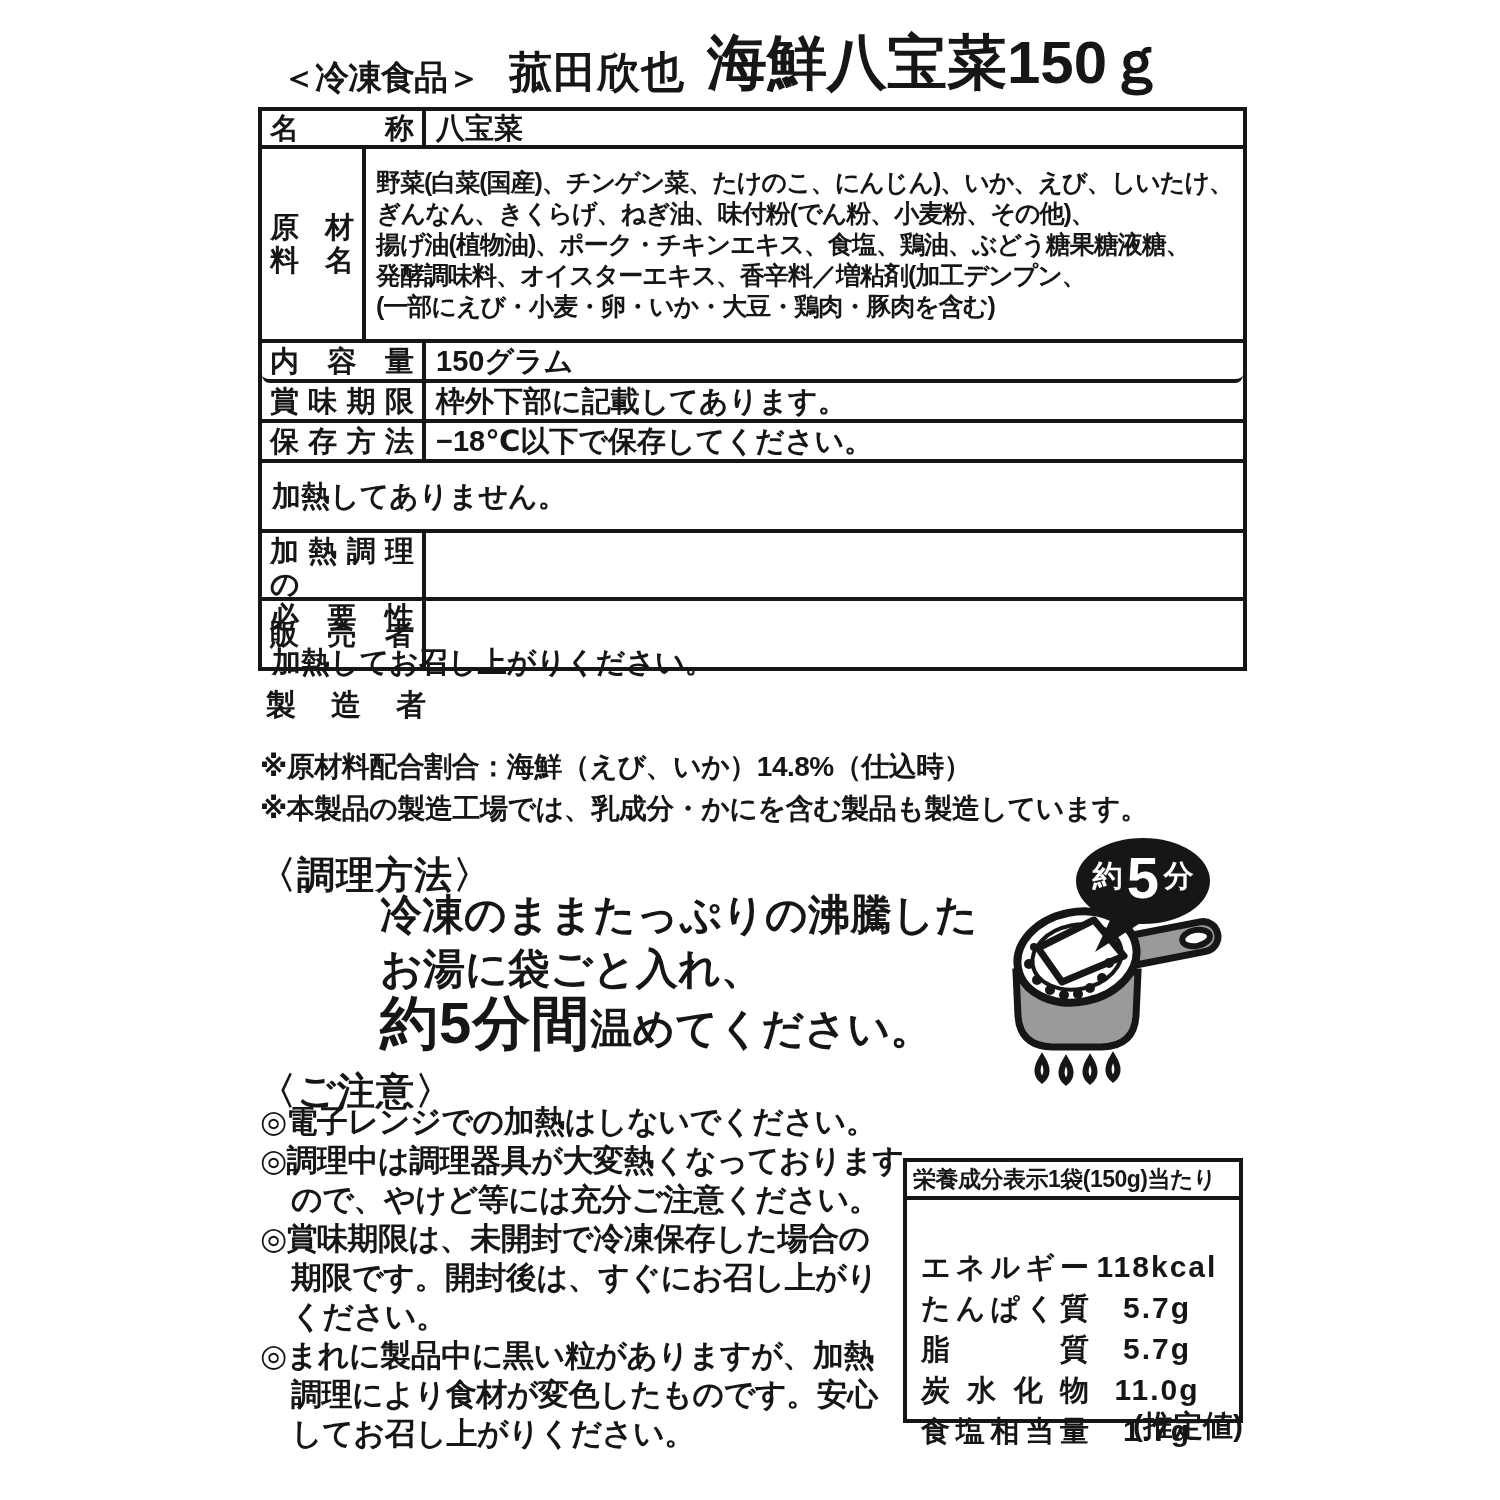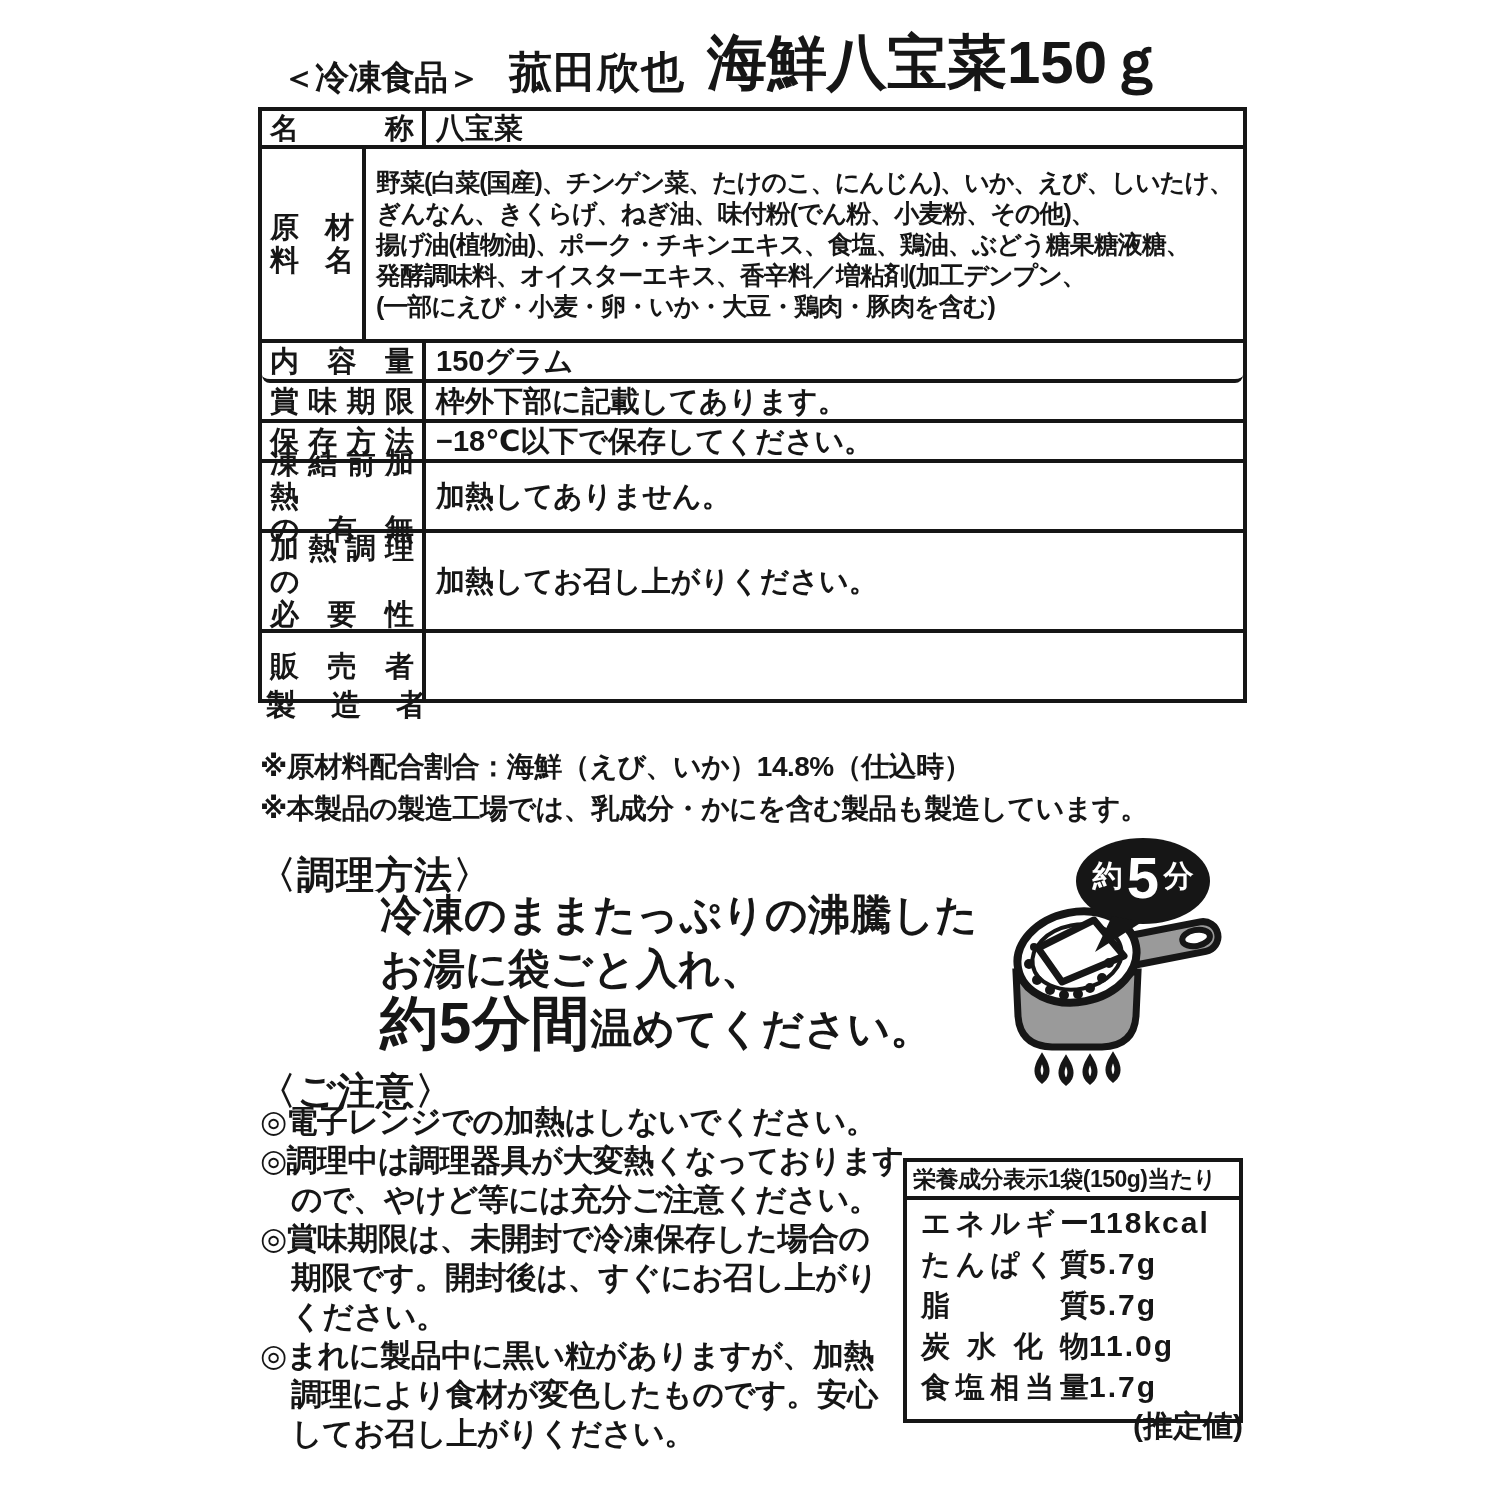--- a/index.html
+++ b/index.html
@@ -36,21 +36,21 @@
     flex: 1; padding: 9px 10px;
     display: flex; flex-direction: column; justify-content: center;
     font-size: 29px;
   }
   .spec-value .vline { line-height: 34px; white-space: nowrap; }
   .r-name { height: 38px; }
   .r-net { height: 40px; border-radius: 8px; }
   .r-best { height: 40px; }
   .r-storage { height: 40px; }
   .r-preheat { height: 70px; }
-  .r-heatreq { height: 100px; }
+  .r-heatreq { height: 68px; flex-direction: column; }
   .r-seller { height: 66px; }
   .r-ingredients { height: 194px; }
   .r-ingredients .vline { font-size: 25px; line-height: 31px; letter-spacing: -1px; }
 
   
   .manufacturer {
     position: absolute; left: 266px; top: 688px; width: 160px;
     font-size: 30px;
   }
   .footnotes { position: absolute; left: 260px; top: 746px; font-size: 28px; }
@@ -76,21 +76,21 @@
     border: 4px solid #161616; background: #fff;
   }
   .nutrition-title {
     border-bottom: 4px solid #161616; padding: 3px 6px;
     font-size: 23px; letter-spacing: -0.5px; white-space: nowrap; text-align: left;
     line-height: 28px;
   }
   .nutrition-body { padding: 6px 14px 8px 14px; }
   .nutrition-row { display: flex; align-items: baseline; height: 41px; }
   .nutrition-label { width: 168px; font-size: 29px; }
-  .nutrition-value { flex: 1; text-align: left; font-size: 30px; letter-spacing: 2px; white-space: nowrap; }
+  .nutrition-value { flex: 1; text-align: center; font-size: 30px; letter-spacing: 2px; white-space: nowrap; margin-top: 44px; }
   .nutrition-note {
     position: absolute; left: 903px; top: 1406px; width: 340px;
     text-align: right; font-size: 30px;
   }
 </style>
 </head>
 <body>
 
 <div id="canvas">
 
@@ -139,24 +139,20 @@
       </div>
       <div class="spec-row r-storage">
         <div class="spec-label">
           <div class="jline">保存方法</div>
         </div>
         <div class="spec-value">
           <div class="vline">−18℃以下で保存してください。</div>
         </div>
       </div>
       <div class="spec-row r-preheat">
-        <div class="spec-label">
-          <div class="jline">凍結前加熱</div>
-          <div class="jline">の有無</div>
-        </div>
         <div class="spec-value">
           <div class="vline">加熱してありません。</div>
         </div>
       </div>
       <div class="spec-row r-heatreq">
         <div class="spec-label">
           <div class="jline">加熱調理の</div>
           <div class="jline">必要性</div>
         </div>
         <div class="spec-value">

